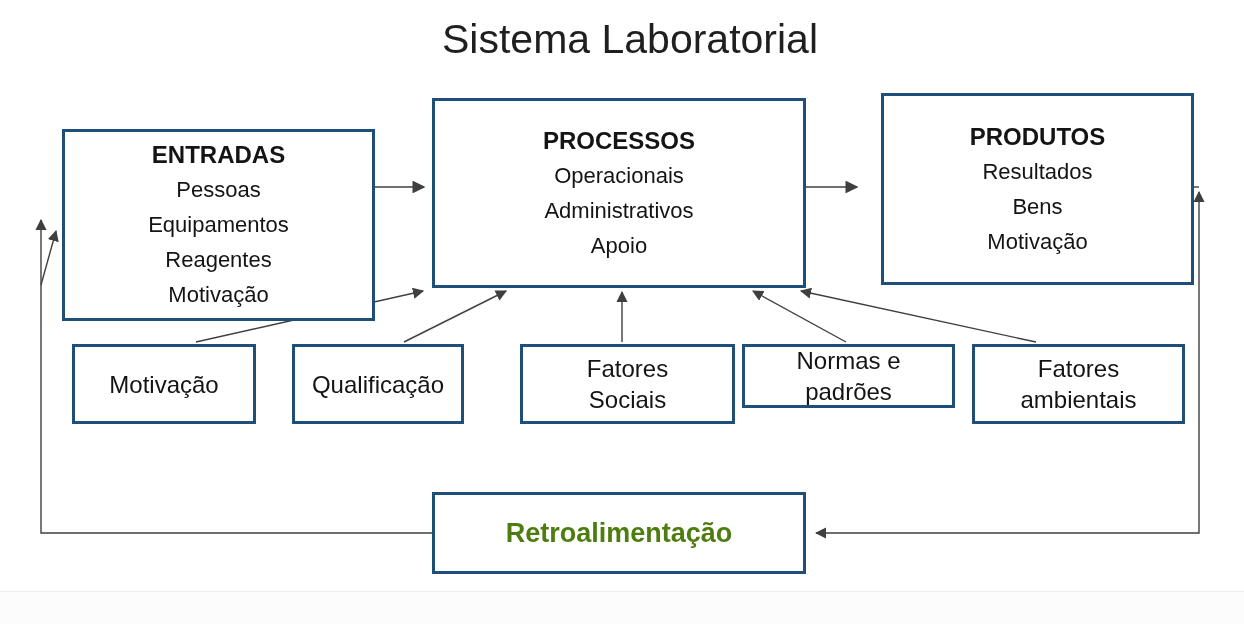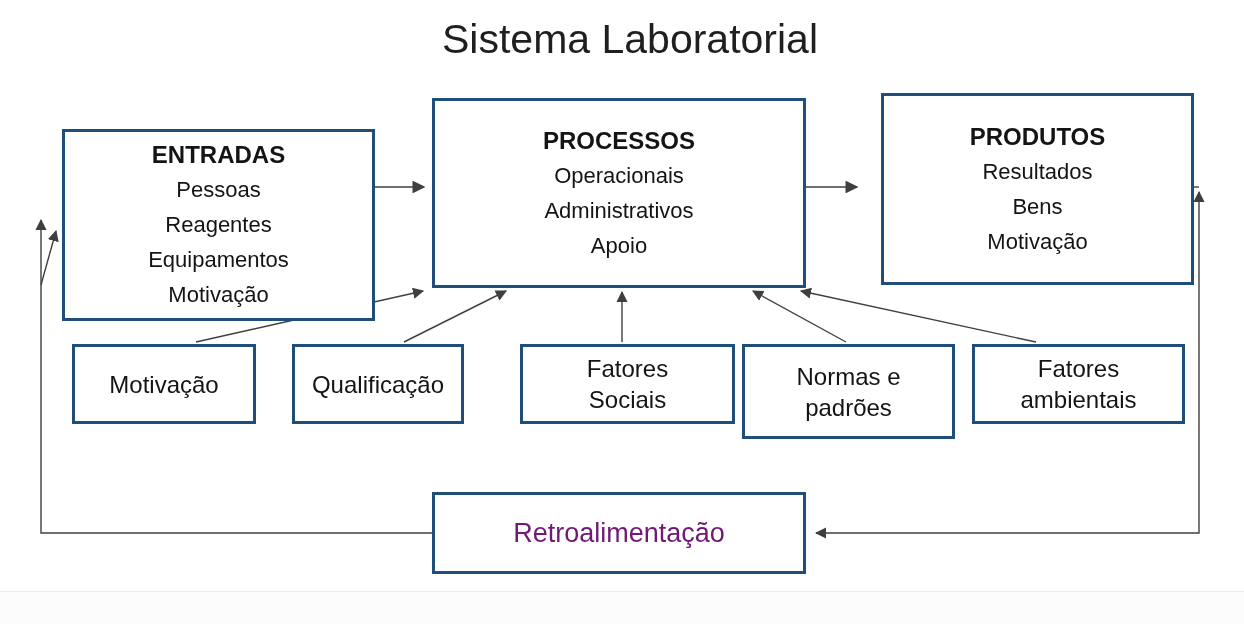--- a/index.html
+++ b/index.html
@@ -52,21 +52,22 @@
     color: #141414;
   }
   .factor-label {
     font-size: 24px;
     line-height: 31px;
     white-space: pre-line;
     color: #141414;
   }
   .feedback-label {
     font-size: 27px;
-    color: #701a75;
+    color: #4d7c0f;
+    font-weight: bold;
   }
   .bottom-strip {
     position: absolute;
     left: 0;
     top: 591px;
     width: 1244px;
     height: 33px;
     background: #fcfcfc;
     border-top: 1px solid #ededed;
   }
@@ -97,22 +98,22 @@
     <path d="M1177 187 H1199" stroke="#3f3f3f" stroke-width="1.4" fill="none"></path>
     <path d="M816 533 H1199 V192" stroke="#3f3f3f" stroke-width="1.4" fill="none" marker-start="url(#arr)" marker-end="url(#arr)"></path>
 
     <path d="M432 533 H41 V220" stroke="#3f3f3f" stroke-width="1.4" fill="none" marker-end="url(#arr)"></path>
     <path d="M41 285 L56 231" stroke="#3f3f3f" stroke-width="1.4" fill="none" marker-end="url(#arr)"></path>
   </svg>
 
   <div class="box" style="left:62px; top:93px; width:313px; height:192px;margin-top:36px;">
     <div class="box-header">ENTRADAS</div>
     <div class="box-item">Pessoas</div>
+    <div class="box-item">Equipamentos</div>
     <div class="box-item">Reagentes</div>
-    <div class="box-item">Equipamentos</div>
     <div class="box-item">Motivação</div>
   </div>
 
   <div class="box" style="left:432px; top:98px; width:374px; height:190px;">
     <div class="box-header">PROCESSOS</div>
     <div class="box-item">Operacionais</div>
     <div class="box-item">Administrativos</div>
     <div class="box-item">Apoio</div>
   </div>
 
@@ -126,21 +127,21 @@
   <div class="box" style="left:72px; top:344px; width:184px; height:80px;">
     <div class="factor-label">Motivação</div>
   </div>
   <div class="box" style="left:292px; top:344px; width:172px; height:80px;">
     <div class="factor-label">Qualificação</div>
   </div>
   <div class="box" style="left:520px; top:344px; width:215px; height:80px;">
     <div class="factor-label">Fatores
 Sociais</div>
   </div>
-  <div class="box" style="left:742px; top:344px; width:213px; height:95px;">
+  <div class="box" style="left:742px; top:344px; width:213px; height:64px;">
     <div class="factor-label">Normas e
 padrões</div>
   </div>
   <div class="box" style="left:972px; top:344px; width:213px; height:80px;">
     <div class="factor-label">Fatores
 ambientais</div>
   </div>
 
   <div class="box" style="left:432px; top:492px; width:374px; height:82px;">
     <div class="feedback-label">Retroalimentação</div>

